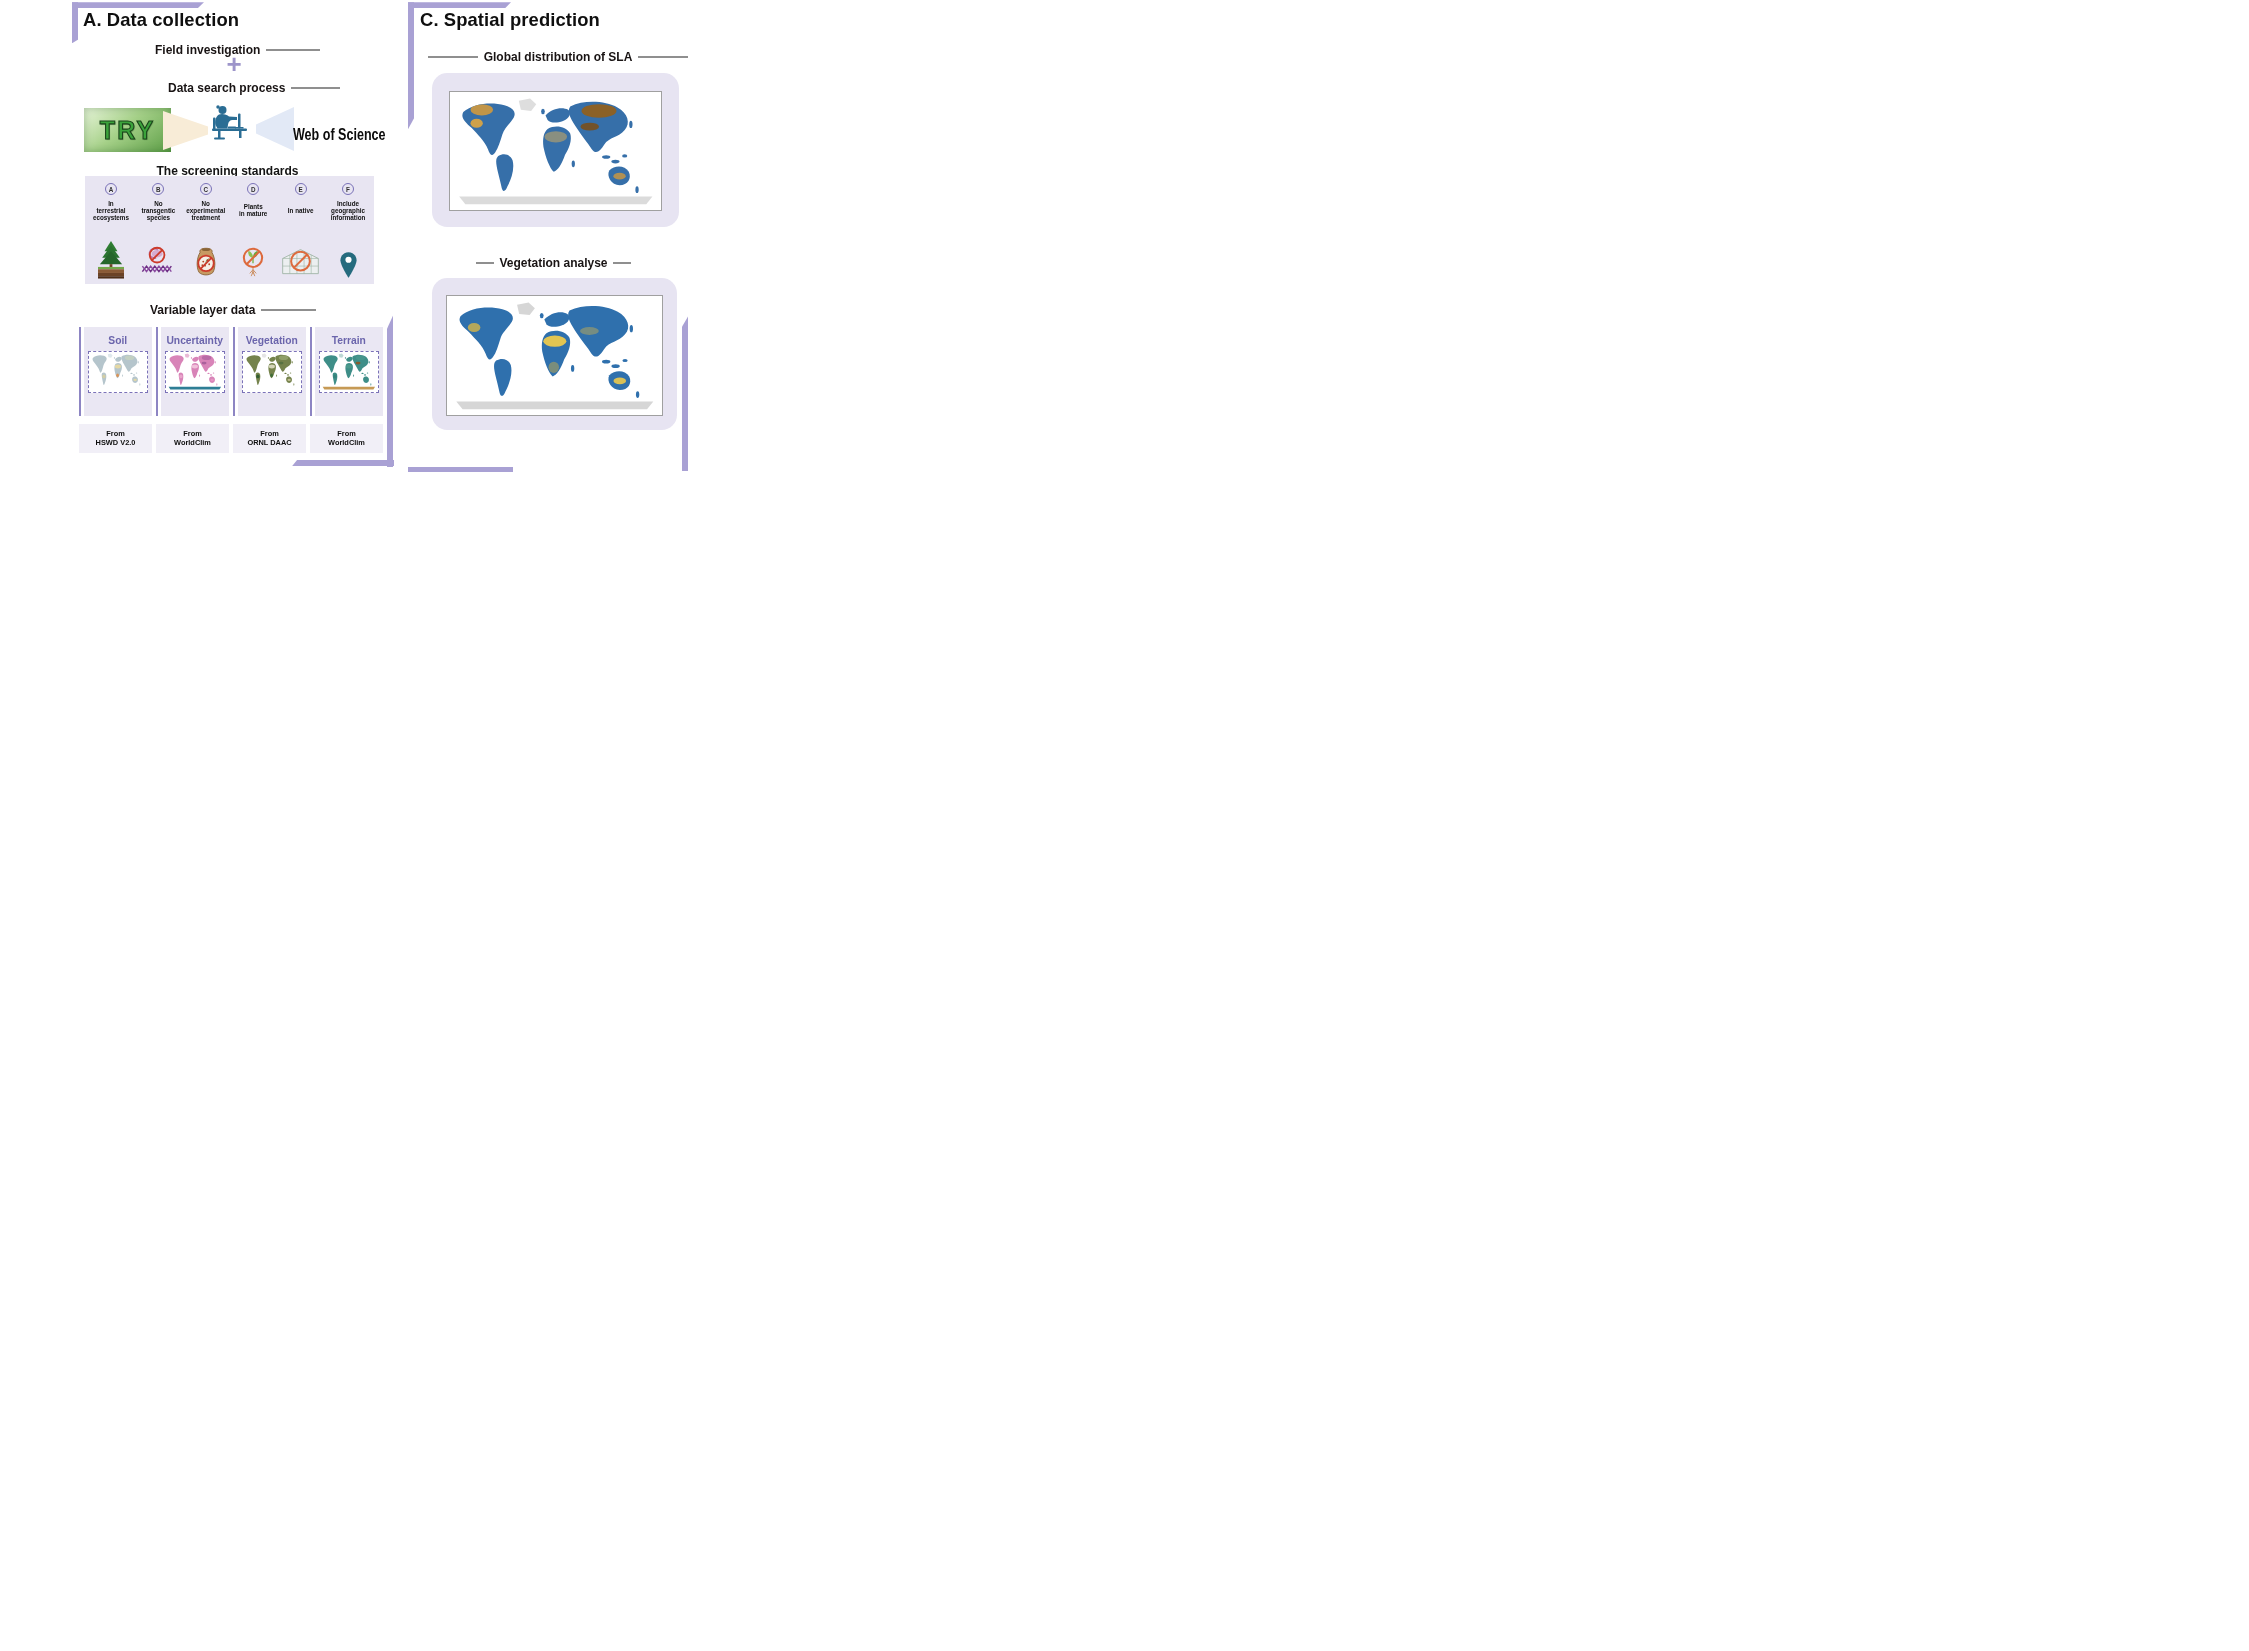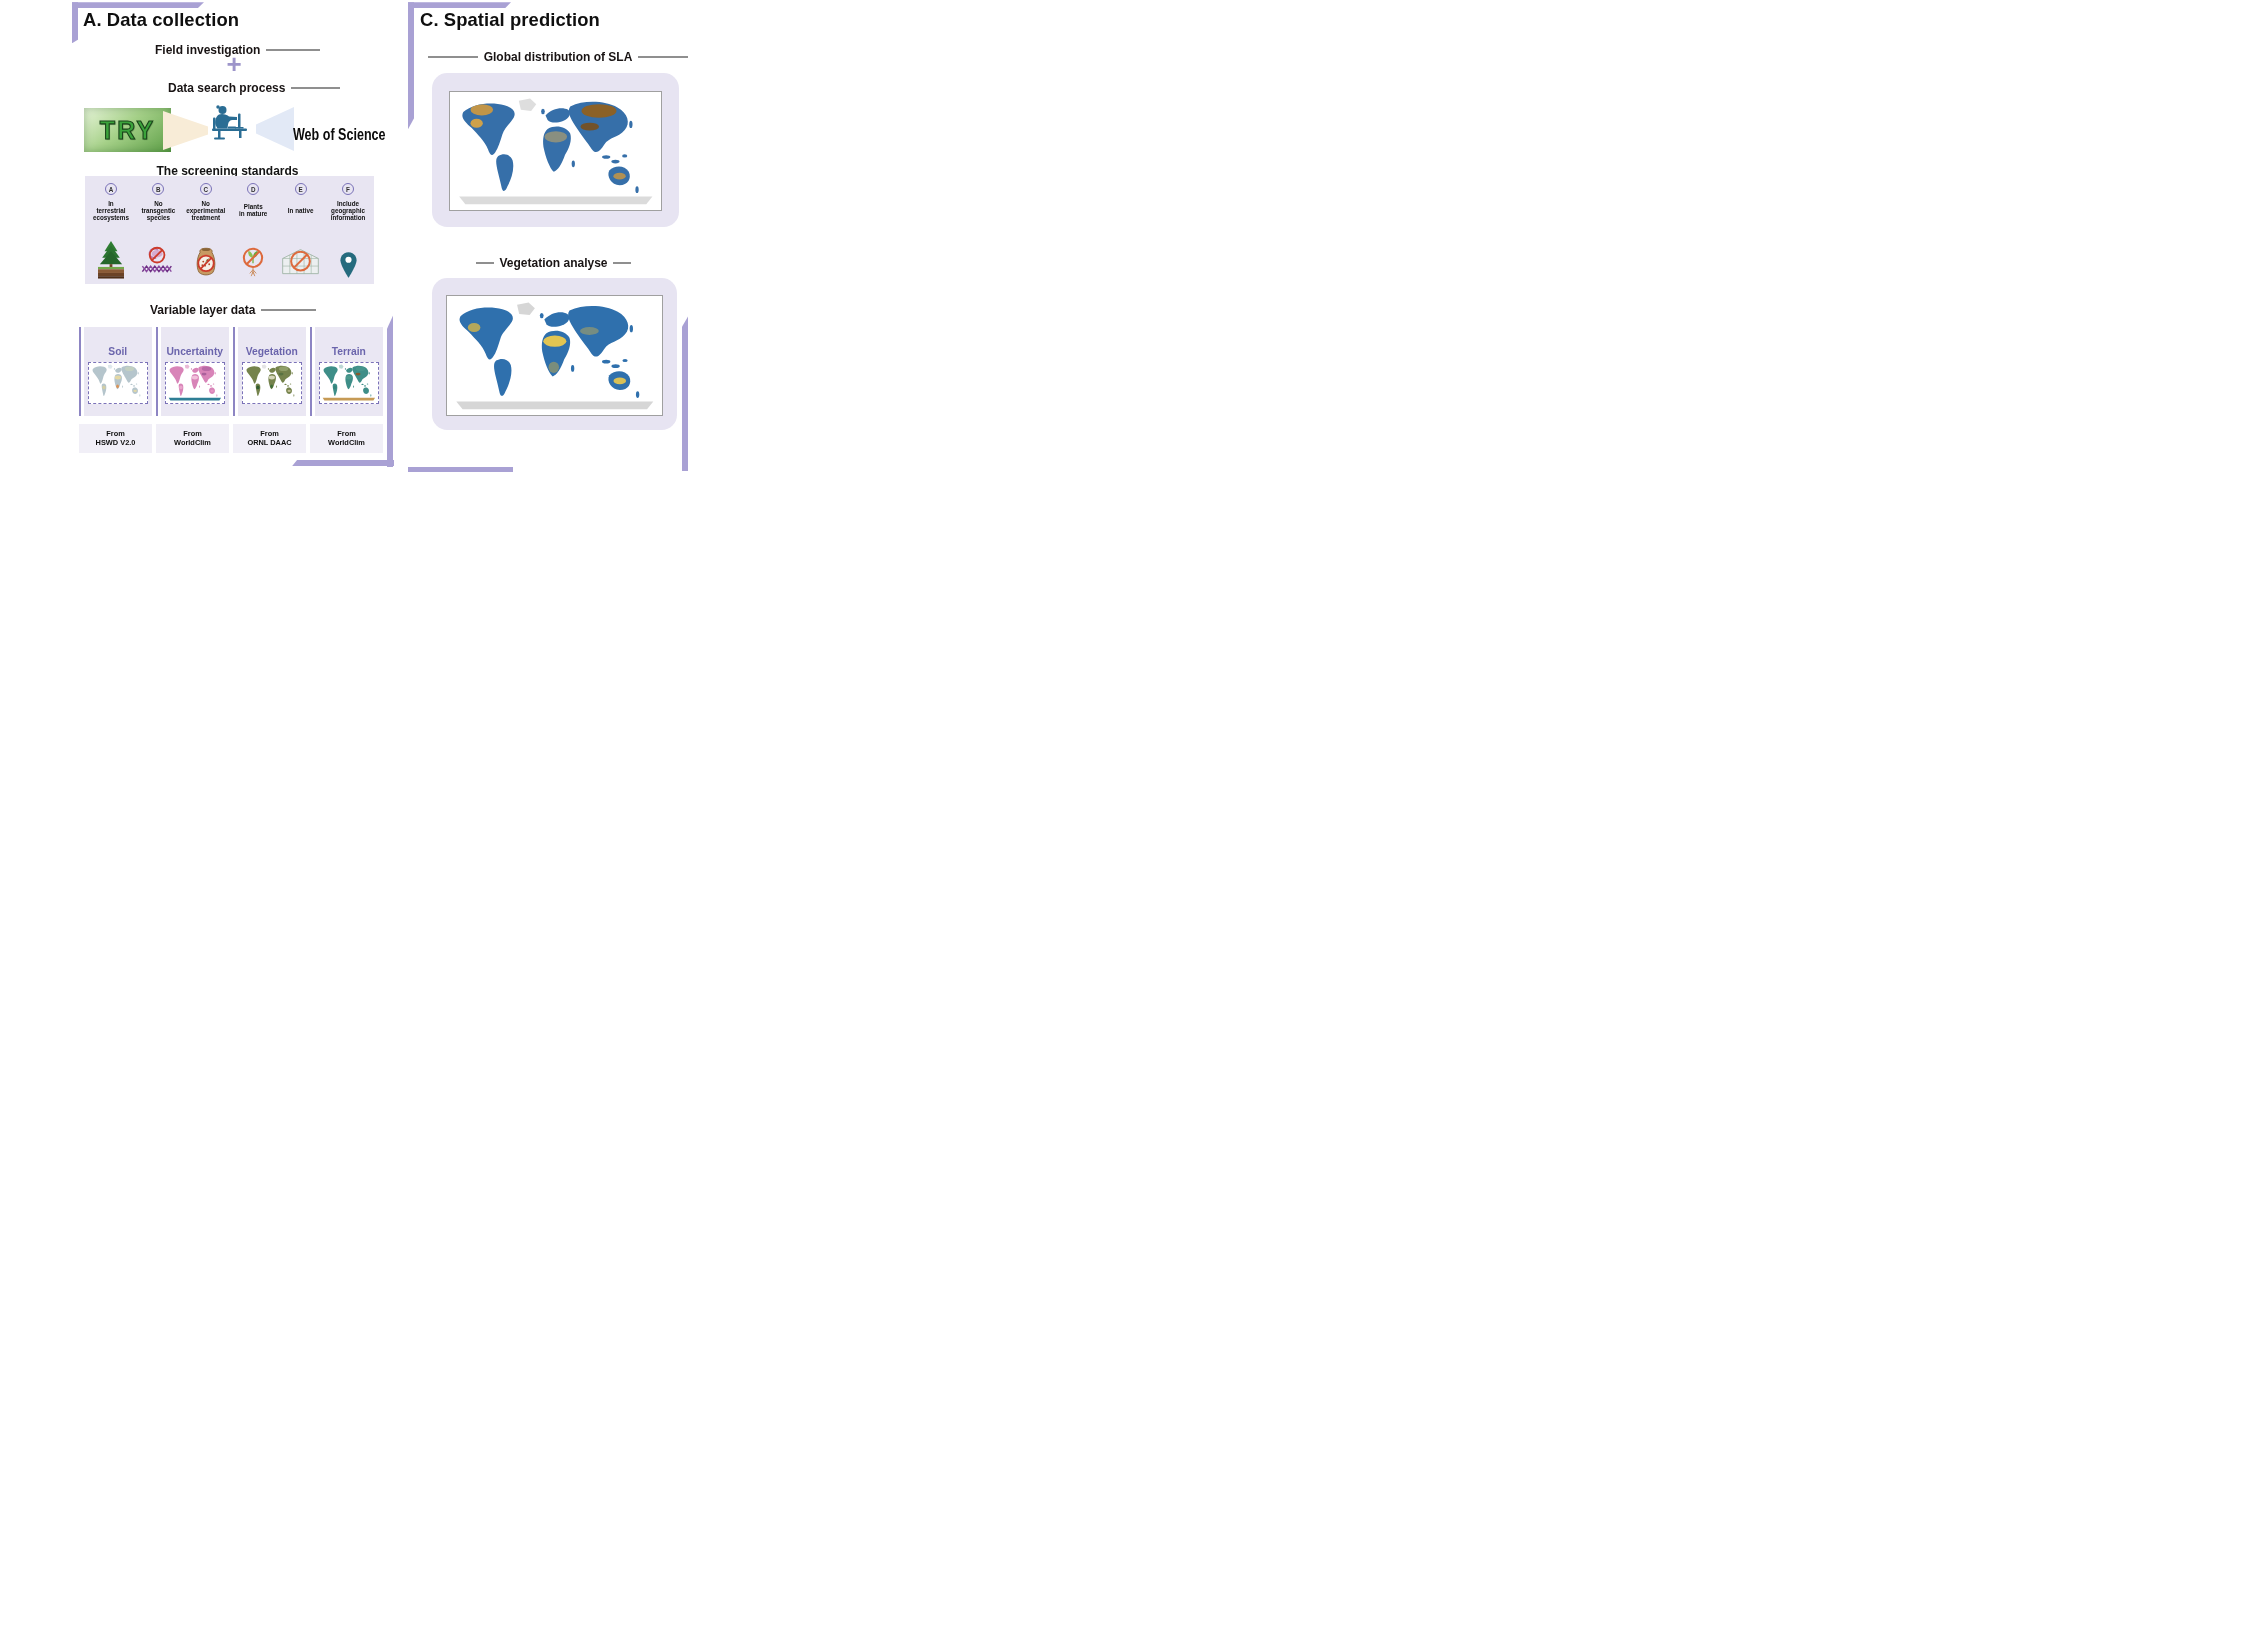--- a/index.html
+++ b/index.html
@@ -37,21 +37,21 @@
   .badge{width:12px;height:12px;border:1px solid #7a72b8;border-radius:50%;display:flex;align-items:center;justify-content:center;
     font-size:6.3px;font-weight:700;color:#2f2f2f;box-sizing:border-box;background:transparent;}
   .std-label{margin-top:2.7px;height:25px;display:flex;align-items:center;justify-content:center;text-align:center;
     font-size:6.3px;font-weight:700;line-height:1.12;white-space:pre-line;color:#101010;}
   .std-icon{flex:1;display:flex;align-items:flex-end;justify-content:center;padding-bottom:1.8px;}
   .std-icon svg{display:block;}
 
   .layer-col{position:absolute;top:327px;width:73px;height:89px;}
   .vbar{position:absolute;left:0;top:0;width:2.2px;height:100%;background:#8d85c3;}
   .col-box{position:absolute;left:4.5px;right:0;top:0;bottom:0;background:#eae7f3;}
-  .col-title{padding-top:19px;text-align:center;font-size:10.3px;font-weight:700;color:#6b65ac;}
+  .col-title{padding-top:8px;text-align:center;font-size:10.3px;font-weight:700;color:#6b65ac;}
   .thumb{margin:4.5px 4.5px 0;height:42px;background:#fff;border:0.9px dashed #7b72b8;padding:0.9px;box-sizing:border-box;}
   .thumb .world-map{width:100%;height:100%;}
 
   .src-box{position:absolute;top:424px;width:73px;height:29px;background:#f1eff7;display:flex;align-items:center;justify-content:center;
     text-align:center;font-size:7.4px;font-weight:700;line-height:1.2;white-space:pre-line;color:#0f0f0f;}
 
   .map-panel{position:absolute;background:#e7e4f2;border-radius:15.3px;}
   .map-frame{position:absolute;background:#fff;border:0.7px solid #a0a0a0;padding:2.7px;box-sizing:border-box;}
   .map-frame .world-map{width:100%;height:100%;}
 

